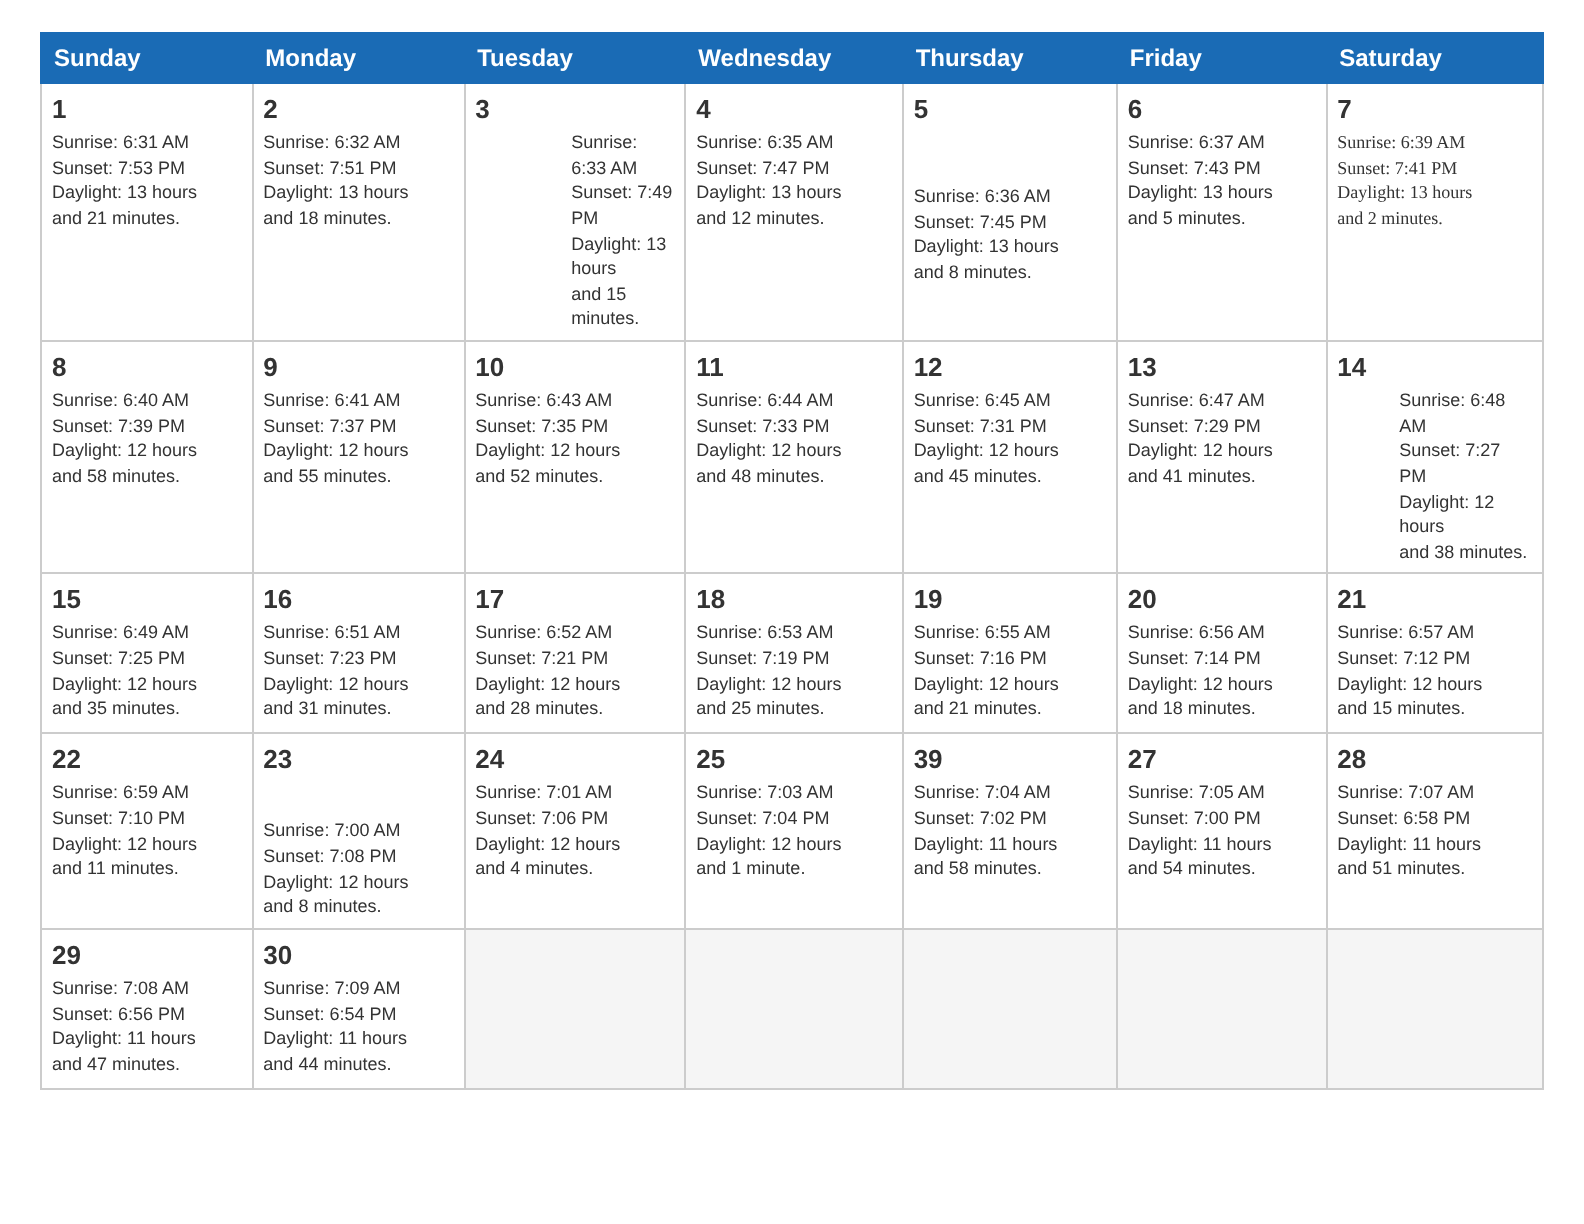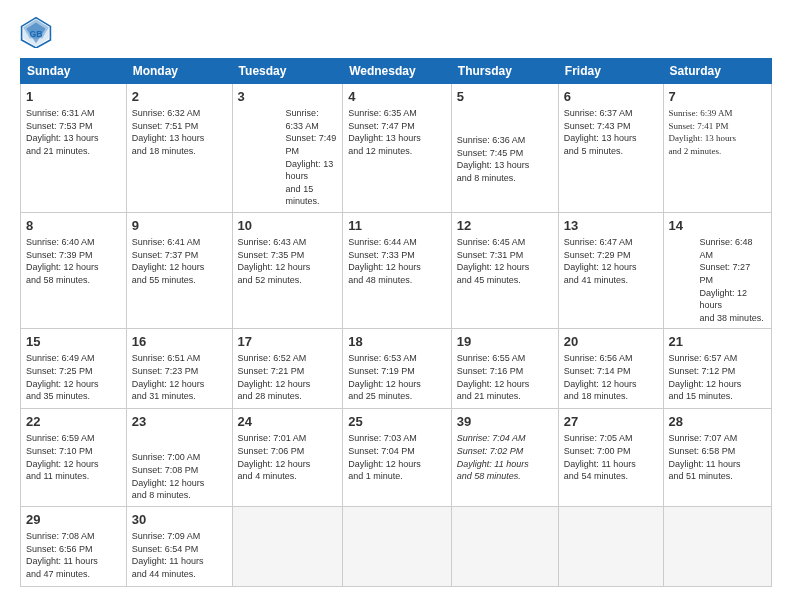--- a/index.html
+++ b/index.html
@@ -89,39 +89,20 @@
     .cell-text {
       font-size: 9px;
       line-height: 1.4;
       color: #333;
     }
   </style>
 </head>
 <body>
 
 <div class="page">
-  <div class="header">
-    <div class="logo">
-      <svg class="logo-icon" viewBox="0 0 40 40">
-        <polygon points="20,4 36,14 36,28 20,38 4,28 4,14" fill="#1a6bb5" opacity="0.15"></polygon>
-        <polygon points="20,4 36,14 28,28 12,28 4,14" fill="#1a6bb5" opacity="0.3"></polygon>
-        <polygon points="20,8 32,16 20,34 8,16" fill="#1a6bb5" opacity="0.5"></polygon>
-        <polygon points="20,2 38,13 38,30 20,40 2,30 2,13" fill="none" stroke="#1a6bb5" stroke-width="2"></polygon>
-        <text x="20" y="26" text-anchor="middle" fill="#1a6bb5" font-size="11" font-weight="bold">GB</text>
-      </svg>
-      <div class="logo-text">
-        <div><span></span></div>
-        <div><span style="color:#1a6bb5"></span></div>
-      </div>
-    </div>
-    <div class="title-block">
-      <div class="month-title"></div>
-      <div class="subtitle"></div>
-    </div>
-  </div>
 
   <table>
     <thead>
       <tr>
       <th>Sunday</th>
           <th>Monday</th>
           <th>Tuesday</th>
           <th>Wednesday</th>
           <th>Thursday</th>
           <th>Friday</th>
@@ -306,21 +287,21 @@
           </td>
           <td>
             <span class="day-num">25</span>
             <div class="cell-text" style="white-space: pre-line;">Sunrise: 7:03 AM
 Sunset: 7:04 PM
 Daylight: 12 hours
 and 1 minute.</div>
           </td>
           <td>
             <span class="day-num">39</span>
-            <div class="cell-text" style="white-space: pre-line; font-style: italic;">Sunrise: 7:04 AM
+            <div class="cell-text" style="white-space: pre-line;">Sunrise: 7:04 AM
 Sunset: 7:02 PM
 Daylight: 11 hours
 and 58 minutes.</div>
           </td>
           <td>
             <span class="day-num">27</span>
             <div class="cell-text" style="white-space: pre-line;">Sunrise: 7:05 AM
 Sunset: 7:00 PM
 Daylight: 11 hours
 and 54 minutes.</div>

